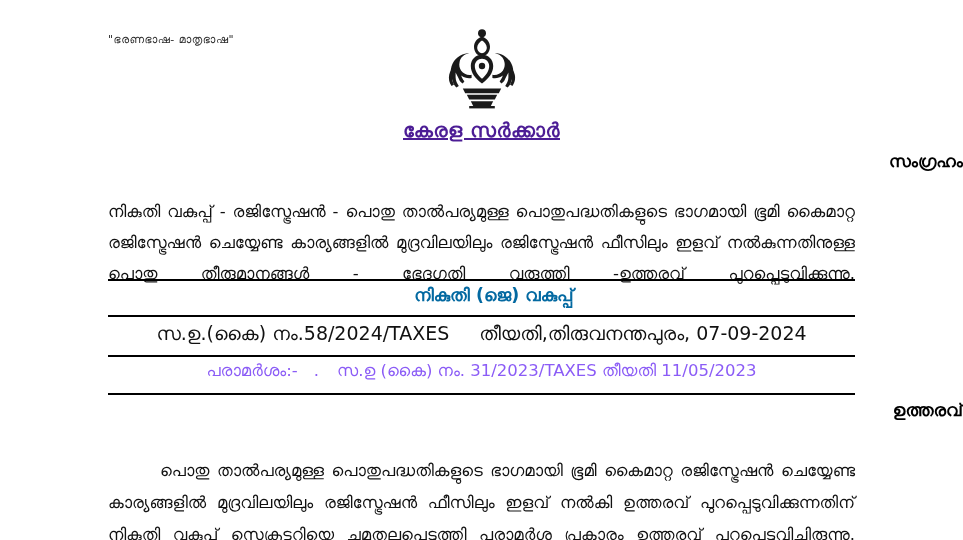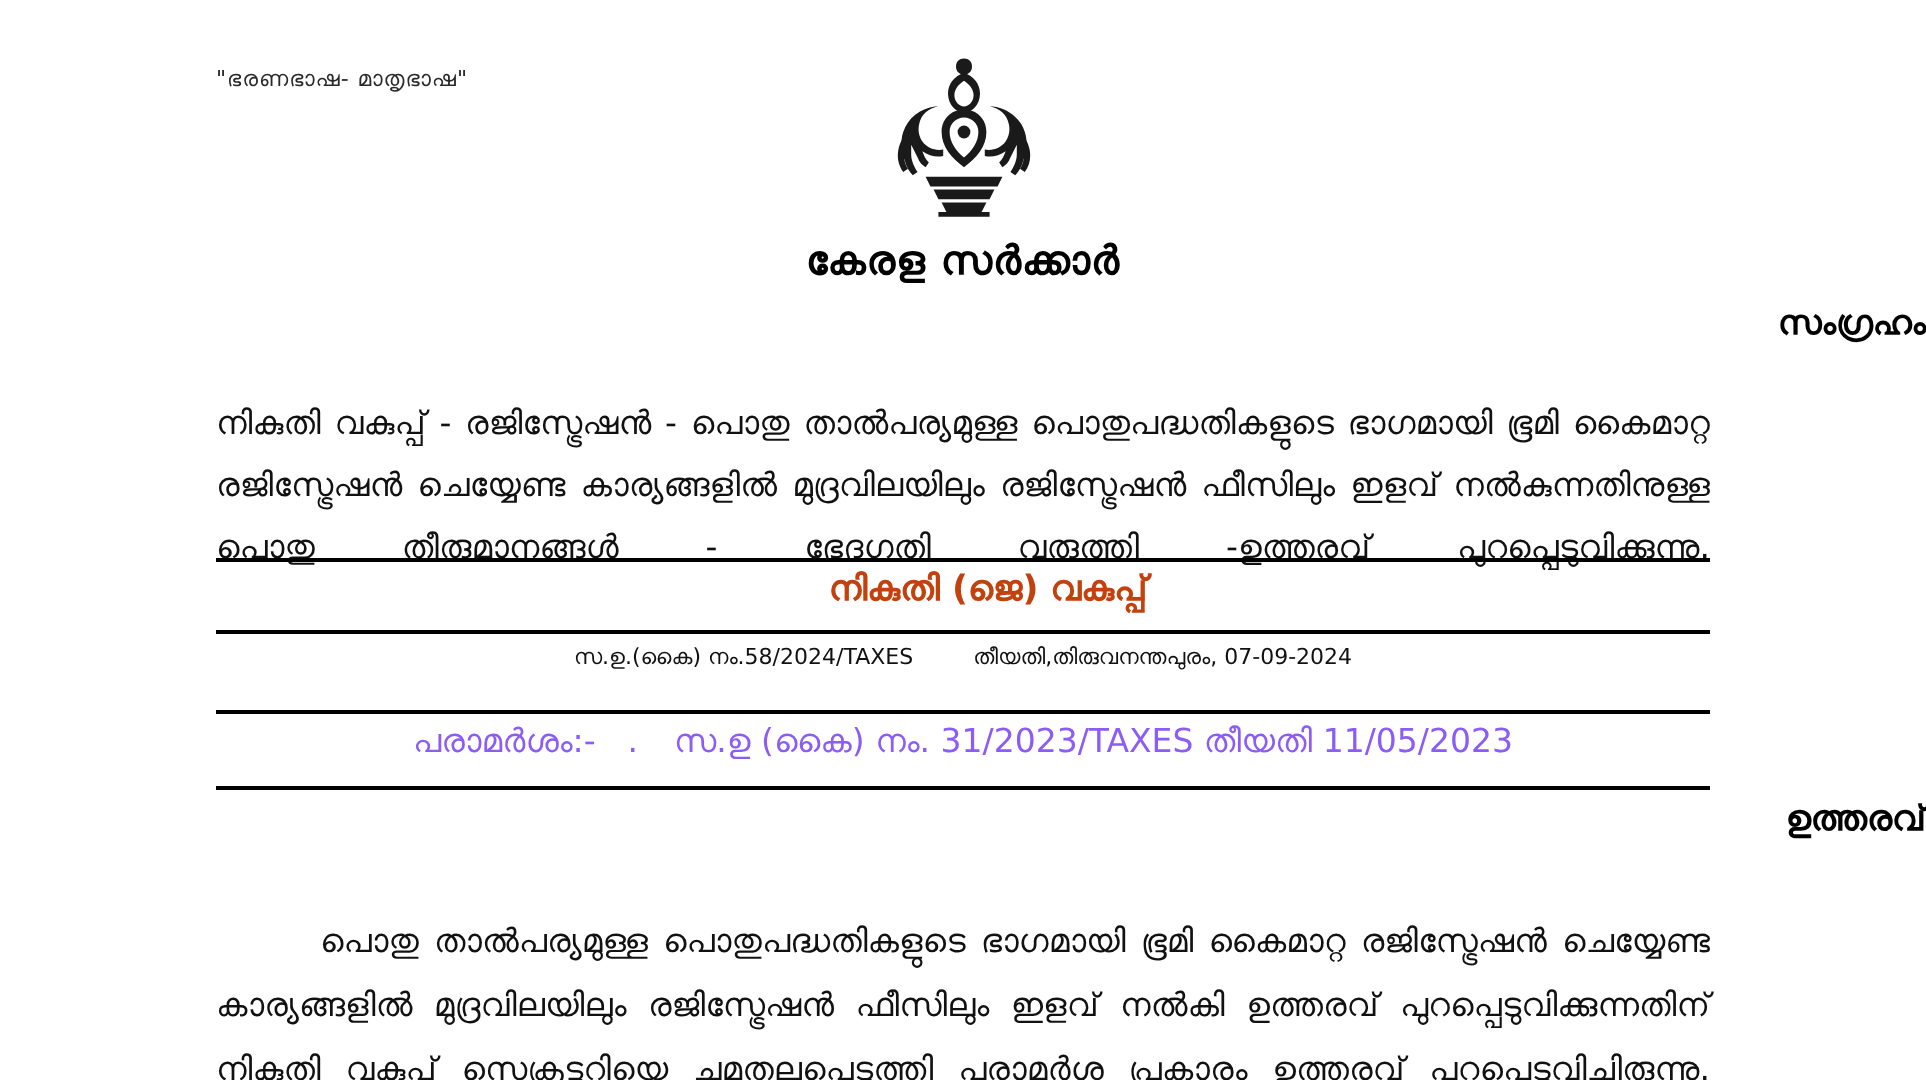--- a/index.html
+++ b/index.html
@@ -46,22 +46,23 @@
   }
   .govt-title {
     position: absolute;
     left: 0;
     right: 0;
     top: 118px;
     text-align: center;
     font-size: 20px;
     font-weight: bold;
     letter-spacing: 0.5px;
-    color: #000000;
-    font-family: "DejaVu Sans", sans-serif;
+    color: #4c1d95;
+    font-family: "DejaVu Sans", sans-serif;
+    text-decoration: underline;
   }
   .abstract-title {
     position: absolute;
     left: 11px;
     right: 0;
     top: 152px;
     text-align: right;
     font-size: 17px;
     font-weight: bold;
     color: #000000;
@@ -93,34 +94,34 @@
   .rule-4 { top: 393px; }
 
   .dept-line {
     position: absolute;
     left: 0;
     right: 0;
     top: 285px;
     text-align: center;
     font-size: 17.5px;
     font-weight: bold;
-    color: #c2410c;
+    color: #0369a1;
     font-family: "DejaVu Sans", sans-serif;
     margin-left: 25px;
   }
   .go-row {
     position: absolute;
     left: 108px;
     right: 108px;
     top: 322px;
     display: flex;
     justify-content: center;
     align-items: center;
     gap: 30px;
-    font-size: 11px;
+    font-size: 19px;
     color: #111111;
     font-family: "DejaVu Sans", sans-serif;
     font-weight: 500;
   }
   .ref-row {
     position: absolute;
     left: 108px;
     right: 108px;
     top: 361px;
     display: flex;

